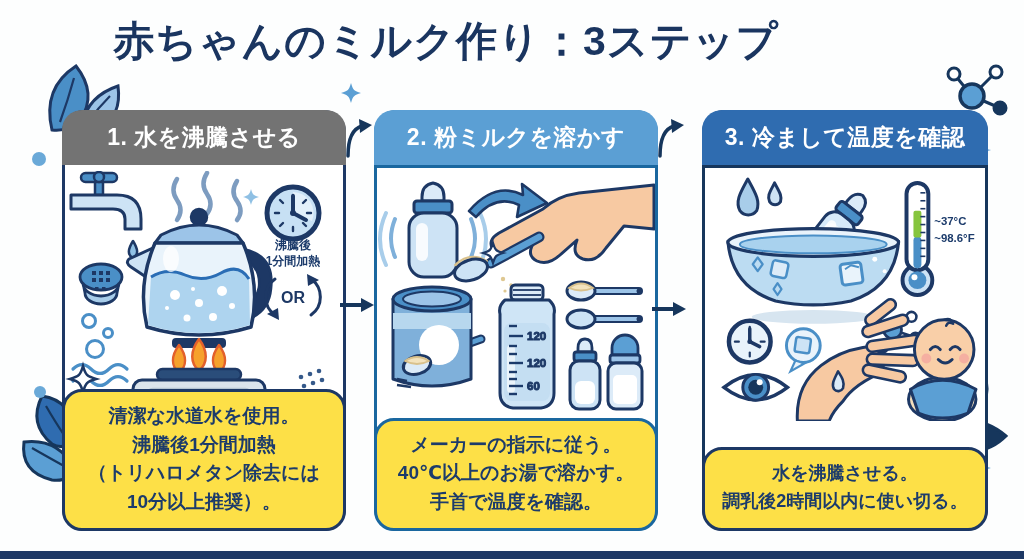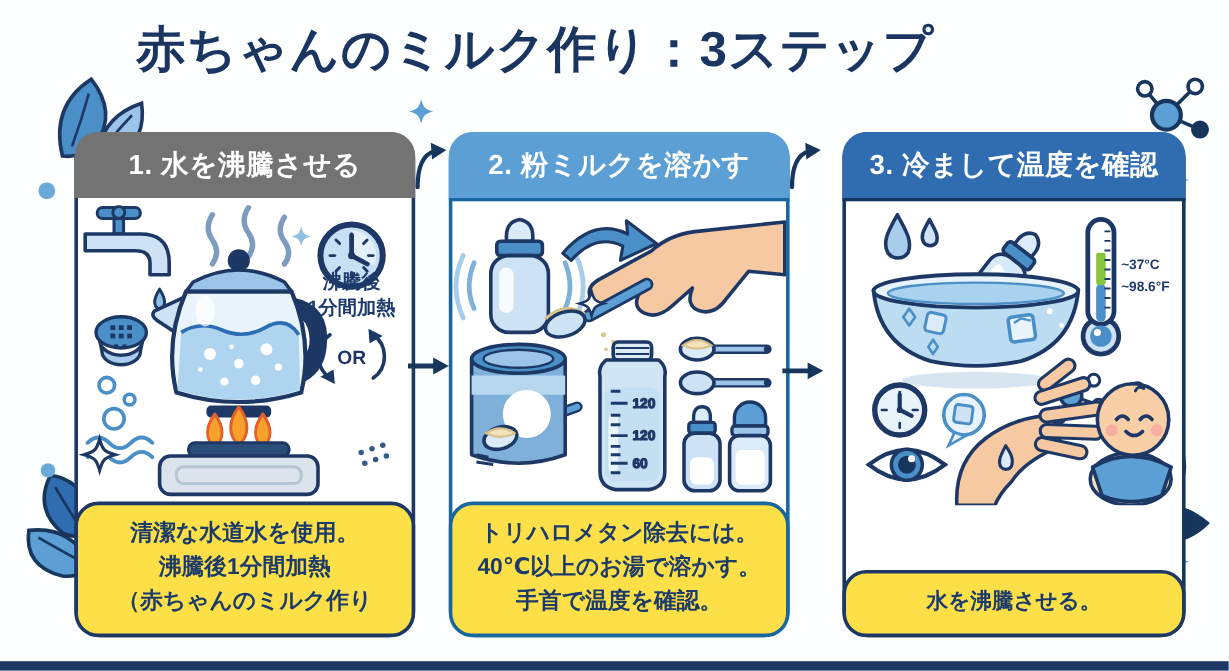--- a/index.html
+++ b/index.html
@@ -23,21 +23,21 @@
   #panel-3 .panel-header{background:#2f6cb0;border-bottom:3px solid #16365c;}
   .illus{position:absolute;top:58px;left:0;width:100%;height:250px;z-index:1;}
   .note{position:absolute;left:-3px;right:-3px;bottom:-3px;background:#fde047;
         border:3px solid #1d3865;border-radius:20px;text-align:center;
         padding:10px 3px 12px;color:#1c3b6b;font-weight:700;z-index:5;}
   #panel-2 .note{border-color:#1a679f;}
   .note-line{font-size:19px;line-height:1.5;}
   #panel-3 .note-line{font-size:18px;line-height:1.55;}
   .note-small{font-size:13.5px;}
   
-  #clock-note{left:168px;top:112px;width:120px;text-align:center;font-size:16px;
+  #clock-note{left:168px;top:124px;width:120px;text-align:center;font-size:12px;
         line-height:1.35;font-weight:700;color:#1c3b6b;white-space:pre-line;z-index:3;}
   #or-badge{left:196px;top:158px;z-index:3;}
   #body-temp-label{left:960px;top:224px;writing-mode:vertical-rl;transform:rotate(180deg);
         font-size:13px;font-weight:700;color:#33507a;letter-spacing:.4px;z-index:1;}
   .deco{z-index:0;}
   .arrow{z-index:4;}
   #bottom-strip{left:0;bottom:0;width:1024px;height:8px;background:#1d3865;z-index:6;}
   .dot{position:absolute;border-radius:50%;z-index:0;}
 </style>
 </head>
@@ -186,21 +186,22 @@
   <svg id="or-badge" class="abs" width="64" height="52" viewBox="0 0 64 52">
     <path d="M14,8 A22,22 0 0 0 14,44" fill="none" stroke="#1d3865" stroke-width="3" stroke-linecap="round"></path>
     <path d="M50,44 A22,22 0 0 0 50,8" fill="none" stroke="#1d3865" stroke-width="3" stroke-linecap="round"></path>
     <path d="M46,3 L58,9 L47,15 Z" fill="#1d3865"></path>
     <path d="M18,49 L6,43 L17,37 Z" fill="#1d3865"></path>
     <text x="32" y="32" text-anchor="middle" font-size="16" font-weight="bold" fill="#1d3865">OR</text>
   </svg>
   <div class="note">
     <div class="note-line">清潔な水道水を使用。</div>
     <div class="note-line">沸騰後1分間加熱</div>
-    <div class="note-line">（赤ちゃんのミルク作り</div>
+    <div class="note-line">（トリハロメタン除去には</div>
+    <div class="note-line">10分以上推奨）。</div>
   </div>
 </div>
 
 <div id="panel-2" class="panel">
   <div class="panel-header">2. 粉ミルクを溶かす</div>
   <svg class="illus" viewBox="0 0 278 250">
     <g transform="translate(26,10)" stroke="#1d3865" stroke-linejoin="round">
       <path d="M-8,38 Q-16,58 -8,76" fill="none" stroke="#7fb0da" stroke-width="4" stroke-linecap="round"></path>
       <path d="M-17,32 Q-29,58 -17,84" fill="none" stroke="#a8cdea" stroke-width="4" stroke-linecap="round"></path>
       <path d="M68,38 Q76,58 68,76" fill="none" stroke="#7fb0da" stroke-width="4" stroke-linecap="round"></path>
@@ -281,21 +282,21 @@
       <rect x="5" y="19" width="22" height="9" rx="2.5" fill="#4a8fc7" stroke-width="2.8"></rect>
       <rect x="1" y="28" width="30" height="48" rx="9" fill="#cde3f5" stroke-width="3"></rect>
       <rect x="6" y="48" width="20" height="23" rx="6" fill="#ffffff" stroke="none"></rect>
       <path d="M56,2 a13,13 0 0 1 13,13 v7 h-26 v-7 a13,13 0 0 1 13,-13 Z" fill="#5b9fd4" stroke-width="2.8"></path>
       <rect x="41" y="22" width="30" height="8" rx="2.5" fill="#9cc4e8" stroke-width="2.8"></rect>
       <rect x="39" y="30" width="34" height="46" rx="8" fill="#dcebf8" stroke-width="3"></rect>
       <rect x="44" y="42" width="24" height="29" rx="5" fill="#ffffff" stroke="none"></rect>
     </g>
   </svg>
   <div class="note">
-    <div class="note-line">トリハロメタン除去には。</div>
+    <div class="note-line">メーカーの指示に従う。</div>
     <div class="note-line">40℃以上のお湯で溶かす。</div>
     <div class="note-line">手首で温度を確認。</div>
   </div>
 </div>
 
 <div id="panel-3" class="panel">
   <div class="panel-header">3. 冷まして温度を確認</div>
   <svg class="illus" viewBox="0 0 280 252">
     <g stroke="#1d3865" stroke-width="3" stroke-linejoin="round">
       <path d="M42,8 C35,21 29,30 34,40 A10.5,10.5 0 0 0 51,40 C55,30 49,21 42,8 Z" fill="#a8cdea"></path>
@@ -394,20 +395,21 @@
       <path d="M22,38 Q27,32 32,38" fill="none" stroke-width="3" stroke-linecap="round"></path>
       <path d="M42,38 Q47,32 52,38" fill="none" stroke-width="3" stroke-linecap="round"></path>
       <path d="M30,48 Q37,55 44,48" fill="none" stroke-width="3" stroke-linecap="round"></path>
       <circle cx="18" cy="47" r="5" fill="#f5a9a0" opacity=".85" stroke="none"></circle>
       <circle cx="56" cy="47" r="5" fill="#f5a9a0" opacity=".85" stroke="none"></circle>
       <path d="M2,78 Q34,60 68,78 L60,102 Q34,112 10,102 Z" fill="#5b9fd4" stroke-width="3"></path>
     </g>
   </svg>
   <div class="note">
     <div class="note-line">水を沸騰させる。</div>
+    <div class="note-line">調乳後2時間以内に使い切る。</div>
   </div>
 </div>
 
 <div id="body-temp-label" class="abs">body temperature</div>
 
 <svg class="abs arrow" style="left:342px;top:112px" width="32" height="46" viewBox="0 0 32 46">
   <path d="M6,44 Q6,18 20,14" fill="none" stroke="#16365c" stroke-width="3.5" stroke-linecap="round"></path>
   <path d="M17,7 L30,13 L18,21 Z" fill="#16365c"></path>
 </svg>
 <svg class="abs arrow" style="left:654px;top:112px" width="32" height="46" viewBox="0 0 32 46">

